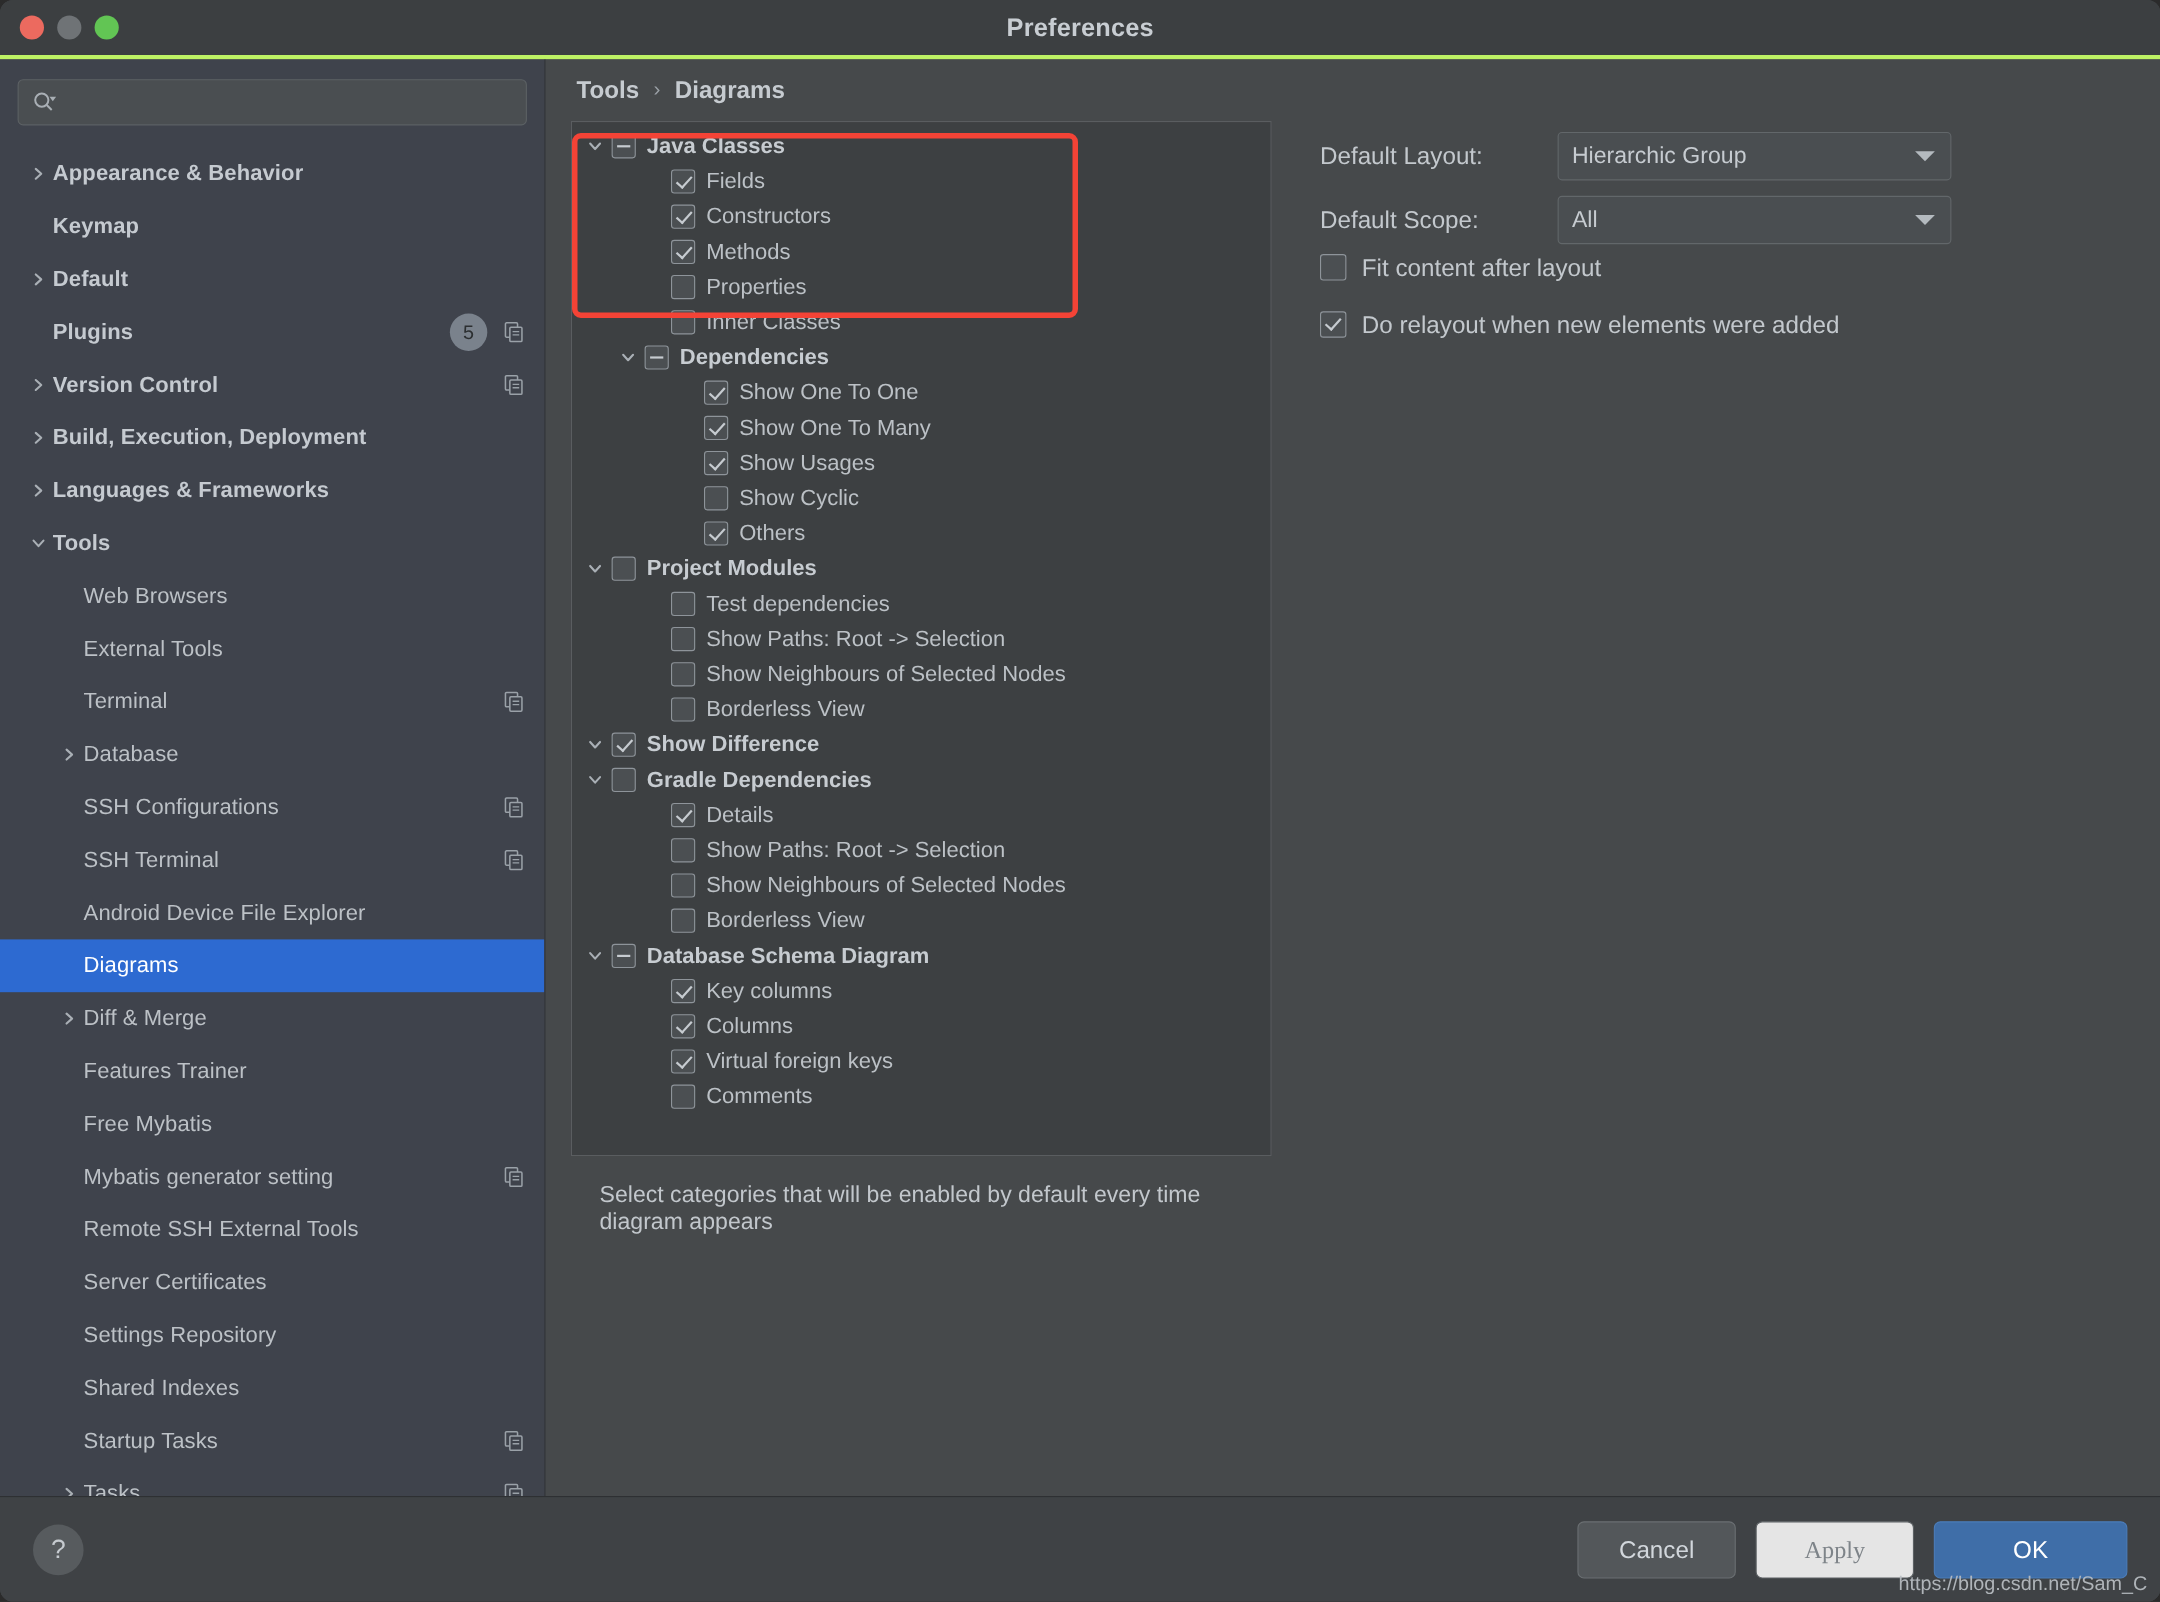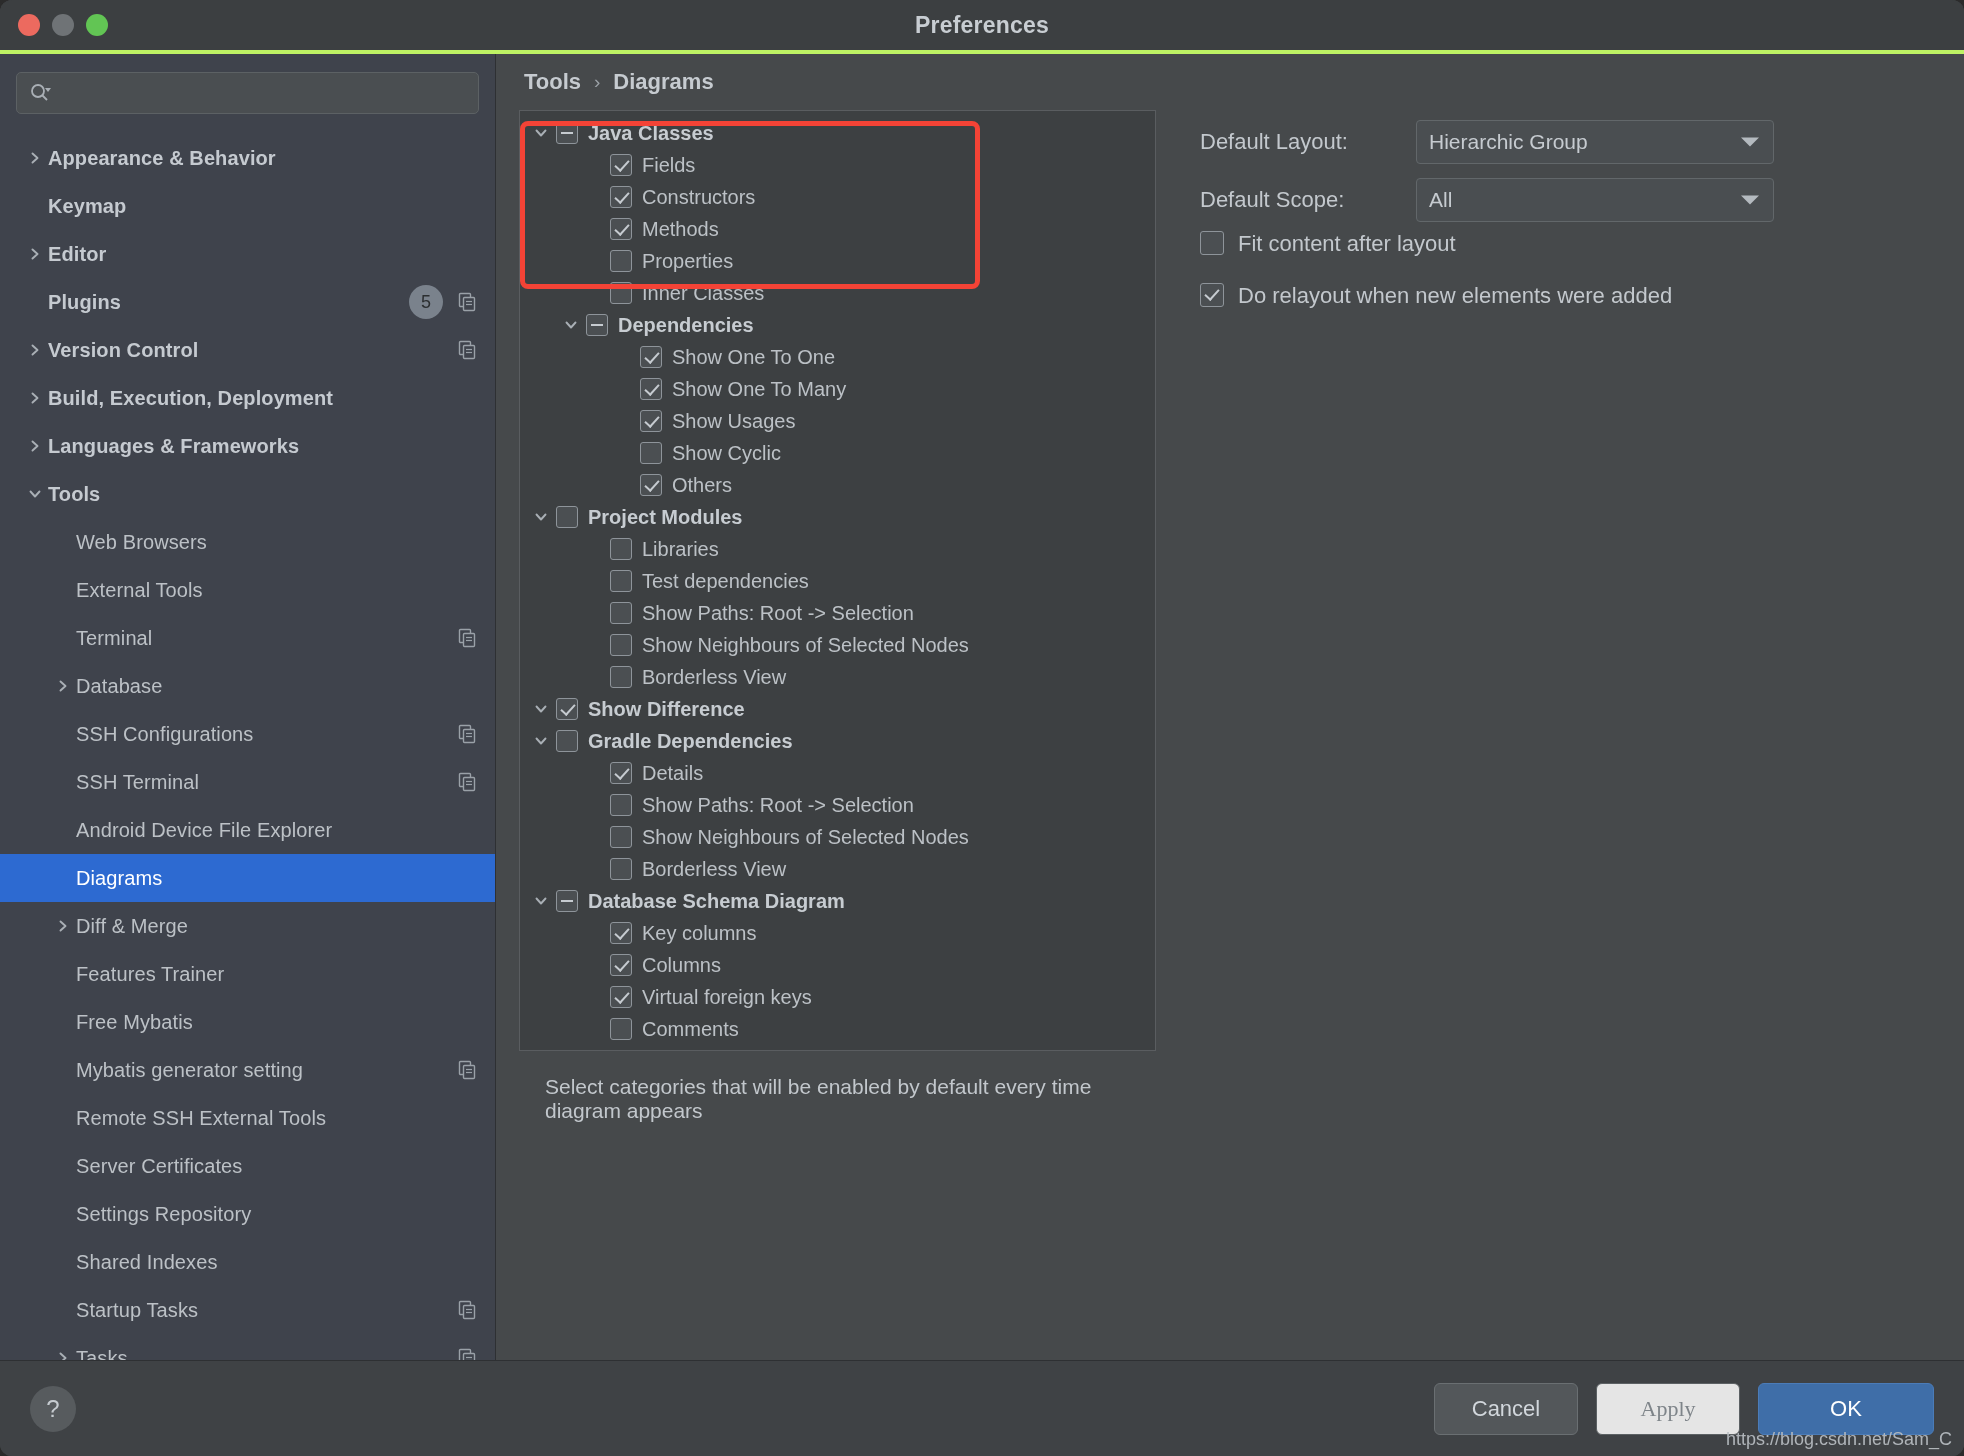--- a/index.html
+++ b/index.html
@@ -254,21 +254,21 @@
             <span class="arrow"></span>
             <span class="nav-label bold">Keymap</span>
             <span class="nav-spacer"></span>
           </div>
           <div class="nav-row" style="padding-left: 22px;">
             <span class="arrow">
               <svg width="14" height="14" viewBox="0 0 14 14">
                 <polyline points="4.5,2.5 9.5,7 4.5,11.5" fill="none" stroke="currentColor" stroke-width="1.9" stroke-linecap="round" stroke-linejoin="round"></polyline>
               </svg>
             </span>
-            <span class="nav-label bold">Editor</span>
+            <span class="nav-label bold">Default</span>
             <span class="nav-spacer"></span>
           </div>
           <div class="nav-row" style="padding-left: 22px;">
             <span class="arrow"></span>
             <span class="nav-label bold">Plugins</span>
             <span class="nav-spacer"></span>
             <span class="badge">5</span>
             <span class="copy-icon">
               <svg width="20" height="20" viewBox="0 0 20 20">
                 <rect x="2.5" y="1.5" width="11" height="13" rx="1" fill="none" stroke="currentColor" stroke-width="1.4"></rect>
@@ -559,25 +559,20 @@
                     <svg width="14" height="14" viewBox="0 0 14 14">
                       <polyline points="2.5,4.5 7,9.5 11.5,4.5" fill="none" stroke="currentColor" stroke-width="1.9" stroke-linecap="round" stroke-linejoin="round"></polyline>
                     </svg>
                   </span>
                   <span class="cb"></span>
                   <span class="cb-label bold">Project Modules</span>
                 </div>
                 <div class="cb-row indent-1">
                   <span class="tw"></span>
                   <span class="cb"></span>
-                  <span class="cb-label">Libraries</span>
-                </div>
-                <div class="cb-row indent-1">
-                  <span class="tw"></span>
-                  <span class="cb"></span>
                   <span class="cb-label">Test dependencies</span>
                 </div>
                 <div class="cb-row indent-1">
                   <span class="tw"></span>
                   <span class="cb"></span>
                   <span class="cb-label">Show Paths: Root -&gt; Selection</span>
                 </div>
                 <div class="cb-row indent-1">
                   <span class="tw"></span>
                   <span class="cb"></span>

